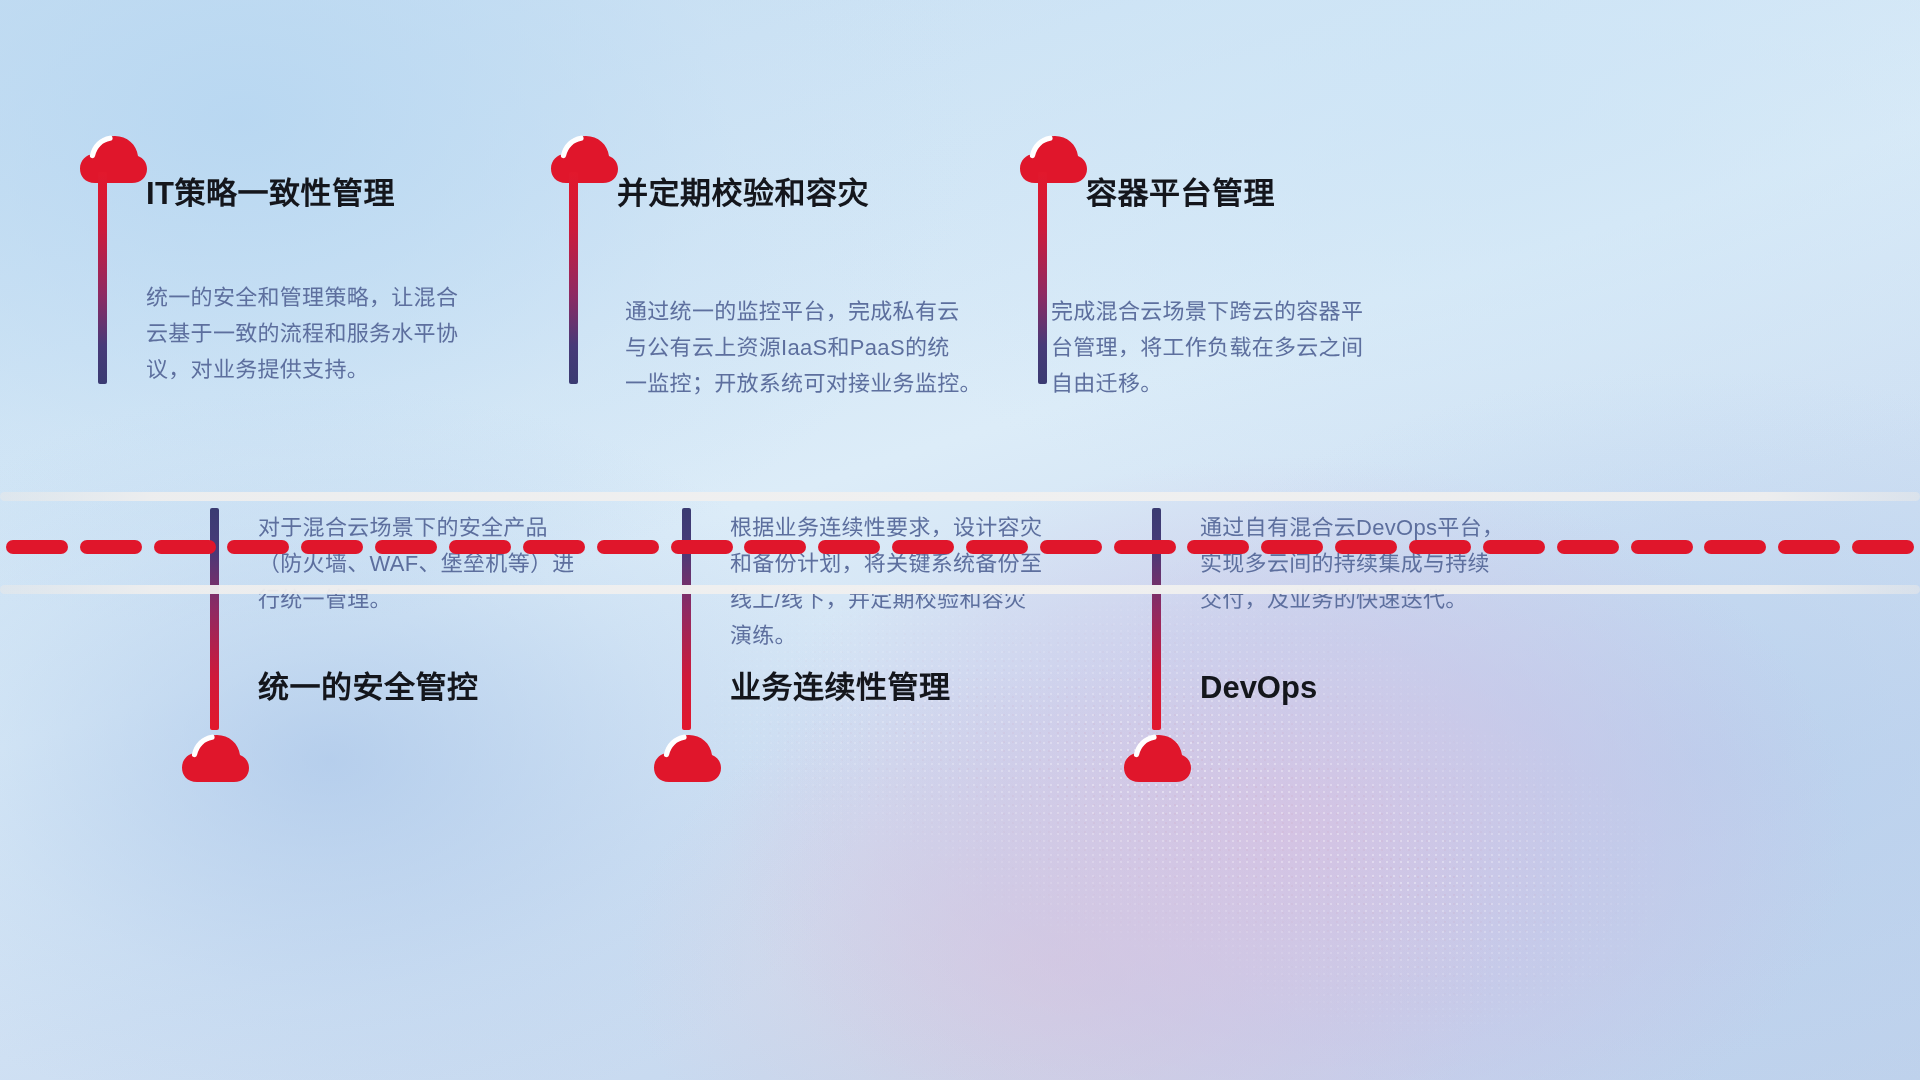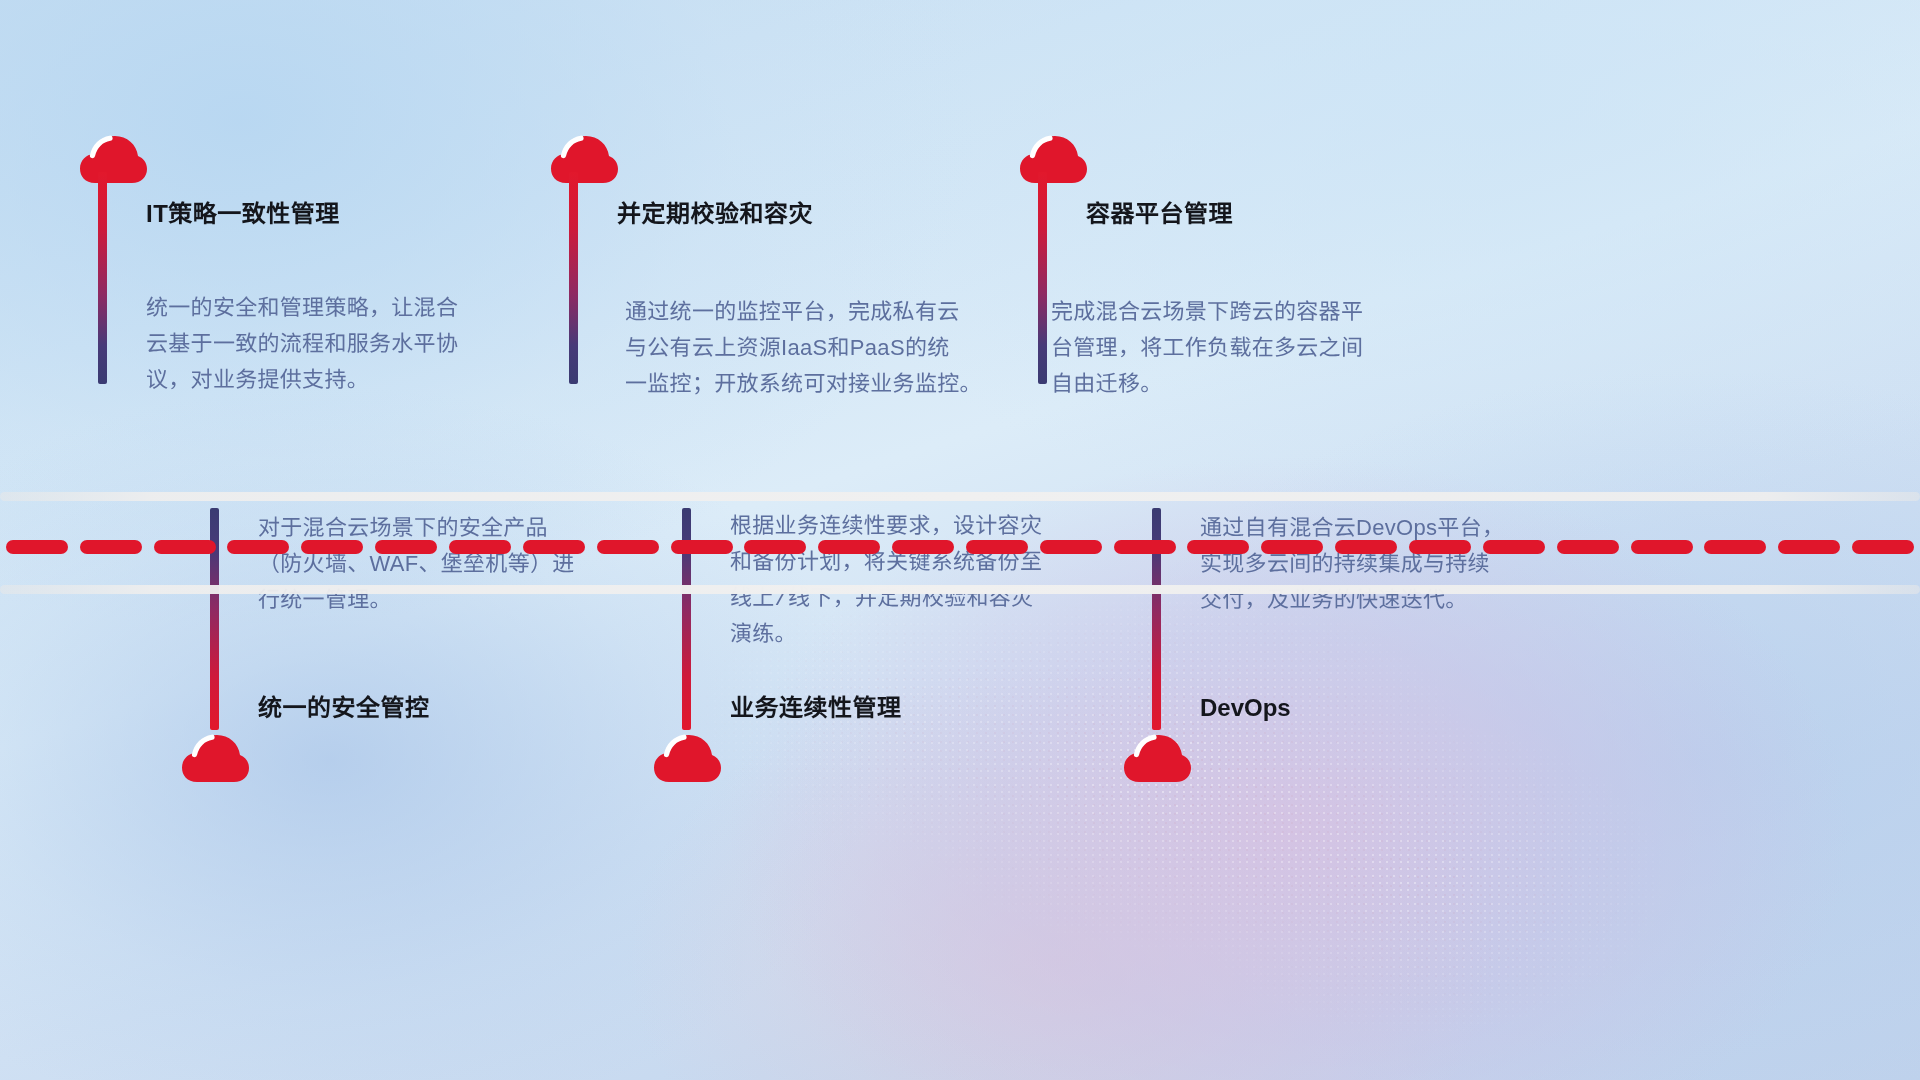--- a/index.html
+++ b/index.html
@@ -106,27 +106,26 @@
   }
 
   .cloud-icon {
     position: absolute;
     width: 70px;
     height: 54px;
   }
 
   .title {
     position: absolute;
-    font-size: 24px;
+    font-size: 31px;
     font-weight: 700;
     color: #14161c;
     letter-spacing: 0.5px;
     white-space: nowrap;
     line-height: 1;
-    margin-top: 24px;
   }
   .title.latin { letter-spacing: 0px; }
 
   .body-text {
     position: absolute;
     font-size: 22px;
     line-height: 36px;
     color: #5d6f9e;
     white-space: pre-line;
     letter-spacing: 0.3px;
@@ -139,21 +138,21 @@
 
   <div class="col">
     <div class="cloud-icon" style="left:78px; top:131px;">
       <svg viewBox="0 0 70 54" width="70" height="54" aria-hidden="true">
         <path d="M17 52 C7 52 2 45.5 2 37.5 C2 29.5 8 23.5 15.5 23 C17.5 12.5 26.5 5 37 5 C49 5 58.5 13.5 60 25 C65.5 27 69 32 69 38 C69 46 63 52 54 52 Z" fill="#e0162b"></path>
         <path d="M14.5 24.5 C16.5 15 23.5 8.5 32 7.2" fill="none" stroke="#ffffff" stroke-width="5.2" stroke-linecap="round"></path>
       </svg>
     </div>
     <div class="stem top" style="left:98px; top:172px; height:212px;"></div>
     <div class="title" style="left:146px; top:178px;">IT策略一致性管理</div>
-    <div class="body-text" style="left:146px; top:290px; width:370px;">统一的安全和管理策略，让混合
+    <div class="body-text" style="left:146px; top:280px; width:370px;">统一的安全和管理策略，让混合
 云基于一致的流程和服务水平协
 议，对业务提供支持。</div>
   </div>
 
   <div class="col">
     <div class="cloud-icon" style="left:549px; top:131px;">
       <svg viewBox="0 0 70 54" width="70" height="54" aria-hidden="true">
         <path d="M17 52 C7 52 2 45.5 2 37.5 C2 29.5 8 23.5 15.5 23 C17.5 12.5 26.5 5 37 5 C49 5 58.5 13.5 60 25 C65.5 27 69 32 69 38 C69 46 63 52 54 52 Z" fill="#e0162b"></path>
         <path d="M14.5 24.5 C16.5 15 23.5 8.5 32 7.2" fill="none" stroke="#ffffff" stroke-width="5.2" stroke-linecap="round"></path>
       </svg>
@@ -218,21 +217,21 @@
     <div class="title" style="left:258px; top:672px;">统一的安全管控</div>
     <div class="cloud-icon" style="left:180px; top:730px;">
       <svg viewBox="0 0 70 54" width="70" height="54" aria-hidden="true">
         <path d="M17 52 C7 52 2 45.5 2 37.5 C2 29.5 8 23.5 15.5 23 C17.5 12.5 26.5 5 37 5 C49 5 58.5 13.5 60 25 C65.5 27 69 32 69 38 C69 46 63 52 54 52 Z" fill="#e0162b"></path>
         <path d="M14.5 24.5 C16.5 15 23.5 8.5 32 7.2" fill="none" stroke="#ffffff" stroke-width="5.2" stroke-linecap="round"></path>
       </svg>
     </div>
   </div>
 
   <div class="col">
-    <div class="body-text" style="left:730px; top:510px; width:380px;font-family:Liberation Mono, monospace;">根据业务连续性要求，设计容灾
+    <div class="body-text" style="left:730px; top:510px; width:380px;">根据业务连续性要求，设计容灾
 和备份计划，将关键系统备份至
 线上/线下，并定期校验和容灾
 演练。</div>
     <div class="stem bottom" style="left:682px; top:508px; height:222px;"></div>
     <div class="title" style="left:730px; top:672px;">业务连续性管理</div>
     <div class="cloud-icon" style="left:652px; top:730px;">
       <svg viewBox="0 0 70 54" width="70" height="54" aria-hidden="true">
         <path d="M17 52 C7 52 2 45.5 2 37.5 C2 29.5 8 23.5 15.5 23 C17.5 12.5 26.5 5 37 5 C49 5 58.5 13.5 60 25 C65.5 27 69 32 69 38 C69 46 63 52 54 52 Z" fill="#e0162b"></path>
         <path d="M14.5 24.5 C16.5 15 23.5 8.5 32 7.2" fill="none" stroke="#ffffff" stroke-width="5.2" stroke-linecap="round"></path>
       </svg>

